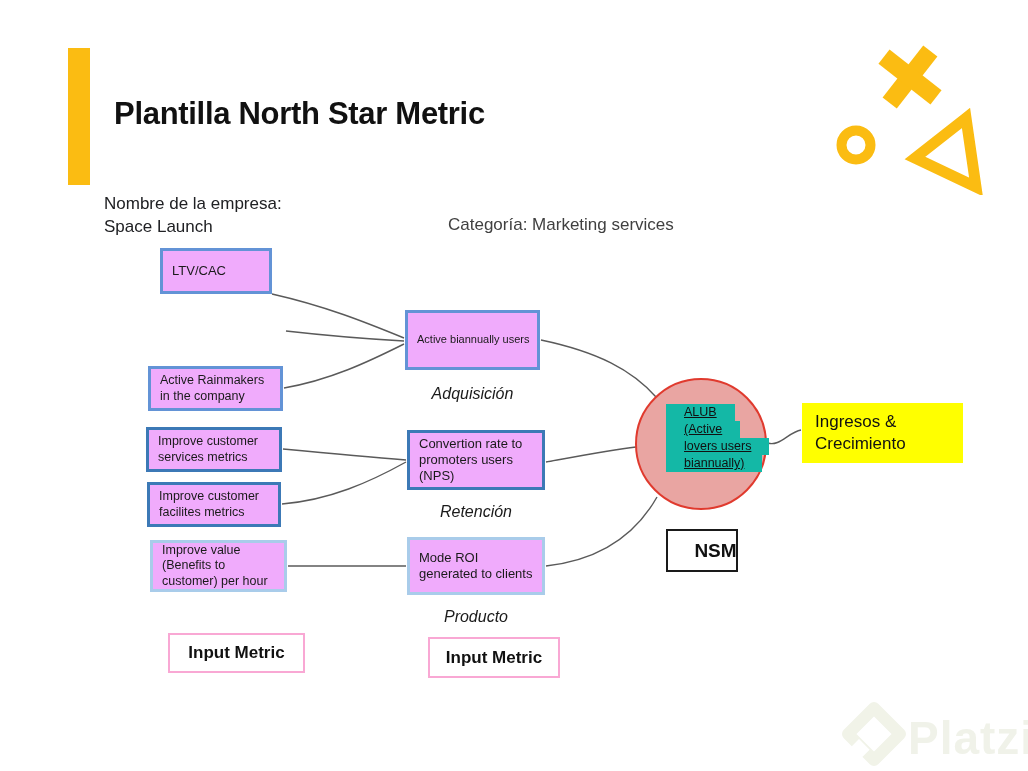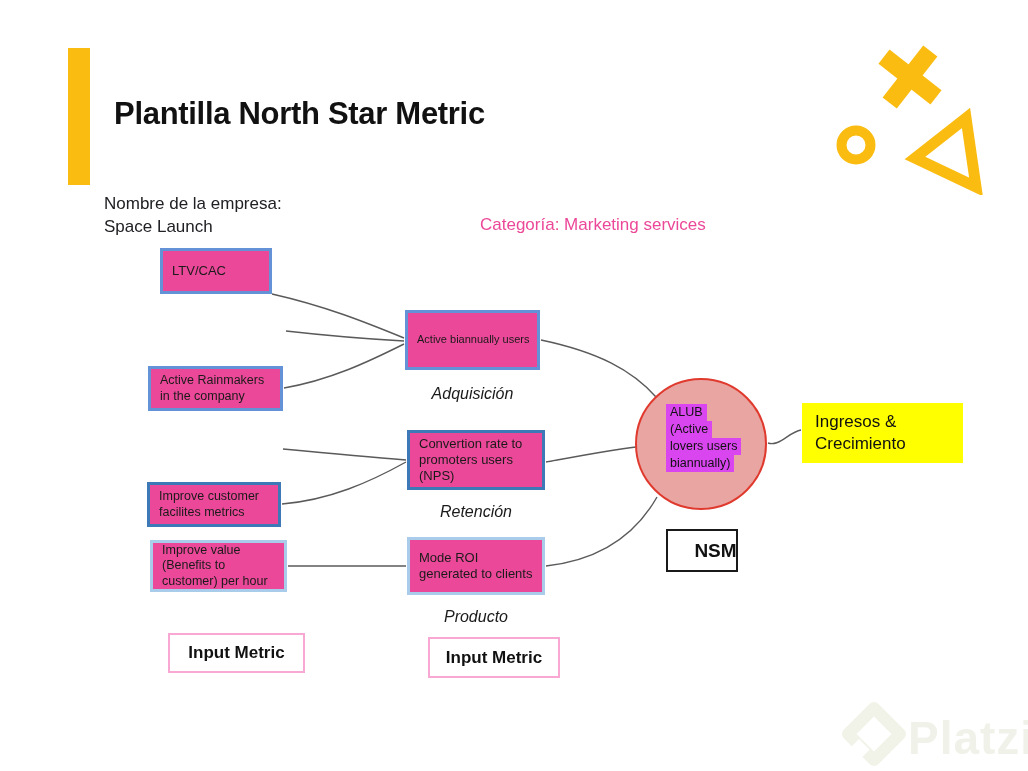--- a/index.html
+++ b/index.html
@@ -4,32 +4,32 @@
 <style>
   html,body{margin:0;padding:0;background:#fff;}
   .slide{
     position:relative;width:1028px;height:771px;background:#ffffff;
     font-family:"Liberation Sans",sans-serif;overflow:hidden;border-radius:18px;
   }
   
   .accent-bar{position:absolute;left:68px;top:48px;width:22px;height:137px;background:#FBBC12;}
   .slide-title{position:absolute;left:114px;top:96px;font-size:31px;font-weight:bold;color:#111;letter-spacing:-0.3px;}
   .company-block{position:absolute;left:104px;top:193px;font-size:17px;line-height:22.5px;color:#202124;}
-  .category-text{position:absolute;left:448px;top:215px;font-size:17px;color:#ec4899;margin-left:32px;}
+  .category-text{position:absolute;left:448px;top:215px;font-size:17px;color:#404040;}
 
   
   .deco-shapes{position:absolute;left:820px;top:25px;}
   .watermark{position:absolute;left:842px;top:698px;}
 
   
   .connectors{position:absolute;left:0;top:0;}
 
   
   .metric-box{
-    position:absolute;background:#ec4899;box-sizing:border-box;color:#1a1a1a;
+    position:absolute;background:#f0abfc;box-sizing:border-box;color:#1a1a1a;
     display:flex;align-items:center;font-size:12.5px;line-height:1.24;
     padding:3px 4px 3px 9px;
   }
   .b-med{border:3px solid #6393D6;}
   .b-dark{border:3px solid #3C79B6;}
   .b-light{border:3px solid #A9CCEA;}
 
   .pos-ltv{left:160px;top:248px;width:112px;height:46px;font-size:13px;}
   .pos-conv{left:147px;top:307px;width:138px;height:48px;}
   .pos-rain{left:148px;top:366px;width:135px;height:45px;}
@@ -44,21 +44,21 @@
   .pos-stage-adq{left:405px;top:385px;width:135px;}
   .pos-stage-ret{left:407px;top:503px;width:138px;}
   .pos-stage-pro{left:407px;top:608px;width:138px;}
 
   
   .nsm-circle{
     position:absolute;left:635px;top:378px;width:132px;height:132px;border-radius:50%;
     background:#E9A5A2;border:2px solid #E03A2E;box-sizing:border-box;
   }
   .circle-lines{position:absolute;left:29px;top:24px;font-size:12.5px;line-height:17px;color:#111;}
-  .circle-lines span{display:table;background:#d946ef;padding:0 4px;white-space:nowrap;}
+  .circle-lines span{display:table;background:#14b8a6;padding:0 18px;white-space:nowrap;text-decoration:underline;}
 
   
   .outcome-box{
     position:absolute;left:802px;top:403px;width:161px;height:60px;background:#FFFF00;
     display:flex;align-items:center;box-sizing:border-box;padding-left:13px;
     font-size:17px;line-height:22px;color:#111;
   }
 
   
   .nsm-box{
@@ -107,20 +107,21 @@
   </svg>
 
   <div class="company-block">
     <div>Nombre de la empresa:</div>
     <div>Space Launch</div>
   </div>
   <div class="category-text">Categoría: Marketing services</div>
 
   <div class="metric-box b-med pos-ltv">LTV/CAC</div>
   <div class="metric-box b-med pos-rain">Active Rainmakers in the company</div>
+  <div class="metric-box b-dark pos-serv">Improve customer services metrics</div>
   <div class="metric-box b-dark pos-facil">Improve customer facilites metrics</div>
   <div class="metric-box b-light pos-value">Improve value (Benefits to customer) per hour</div>
 
   <div class="metric-box b-med pos-biann">Active biannually users</div>
   <div class="stage-label pos-stage-adq">Adquisición</div>
 
   <div class="metric-box b-dark pos-nps">Convertion rate to promoters users (NPS)</div>
   <div class="stage-label pos-stage-ret">Retención</div>
 
   <div class="metric-box b-light pos-roi">Mode ROI generated to clients</div>

